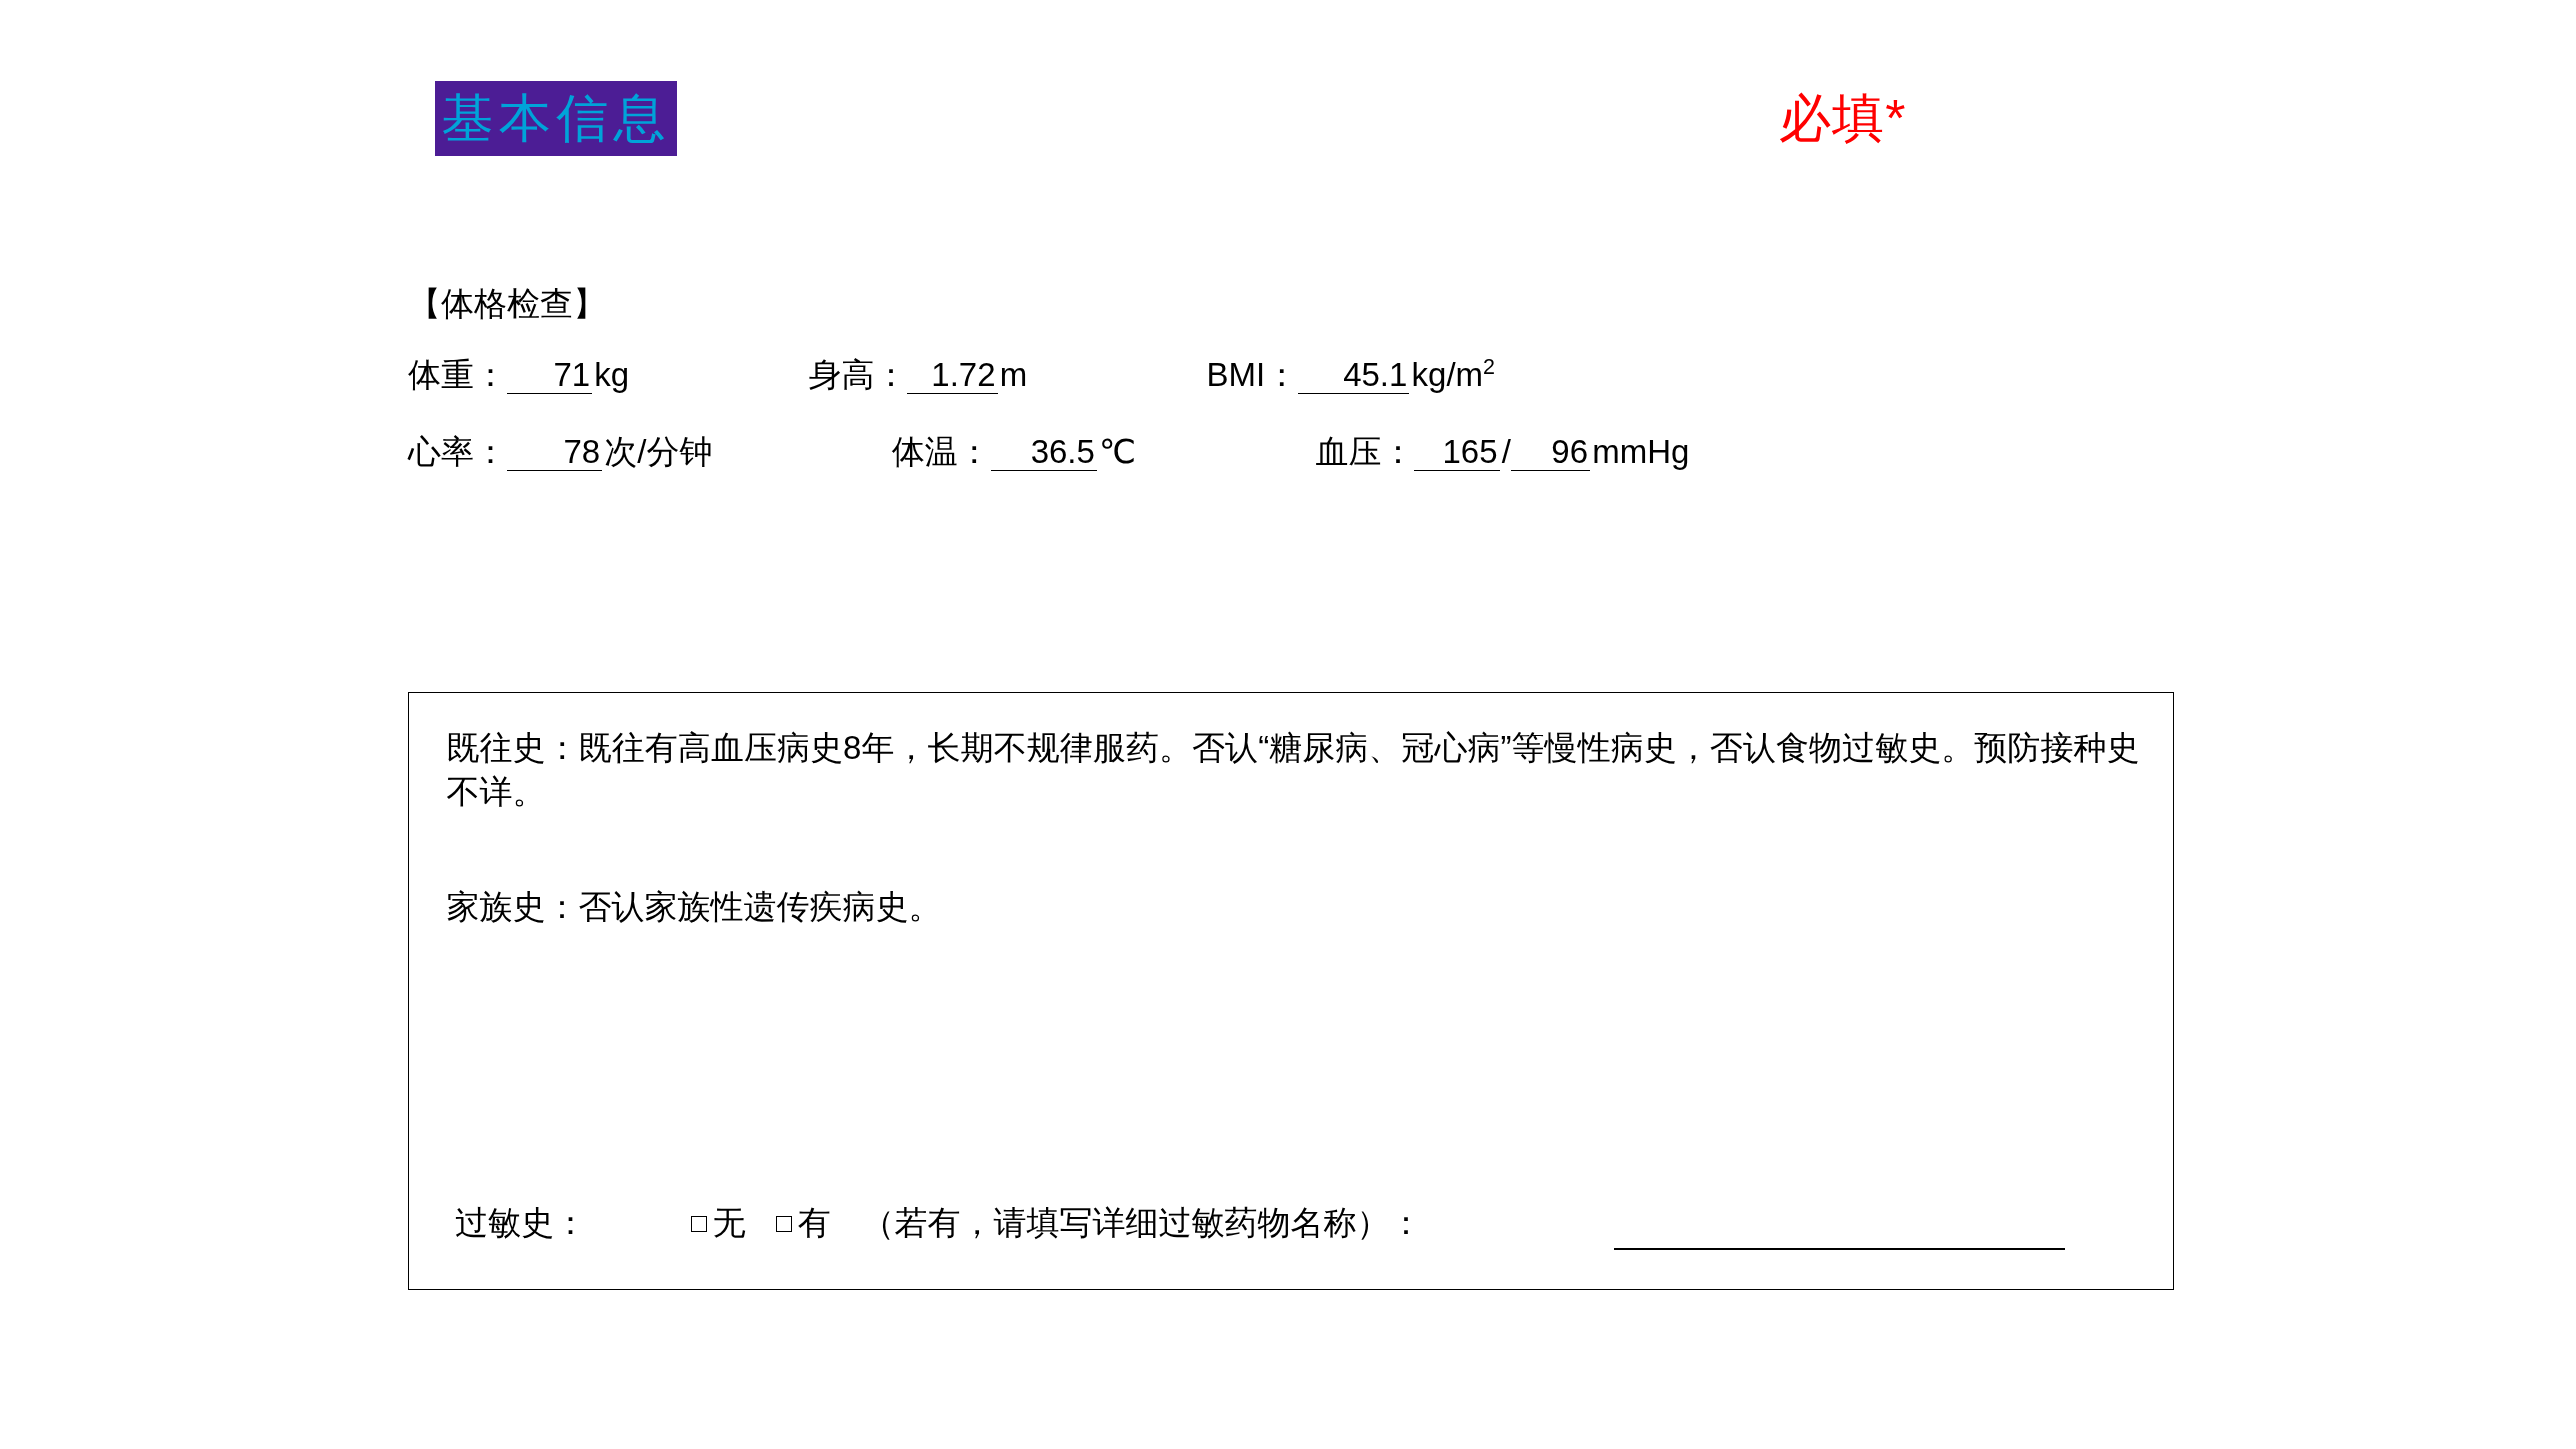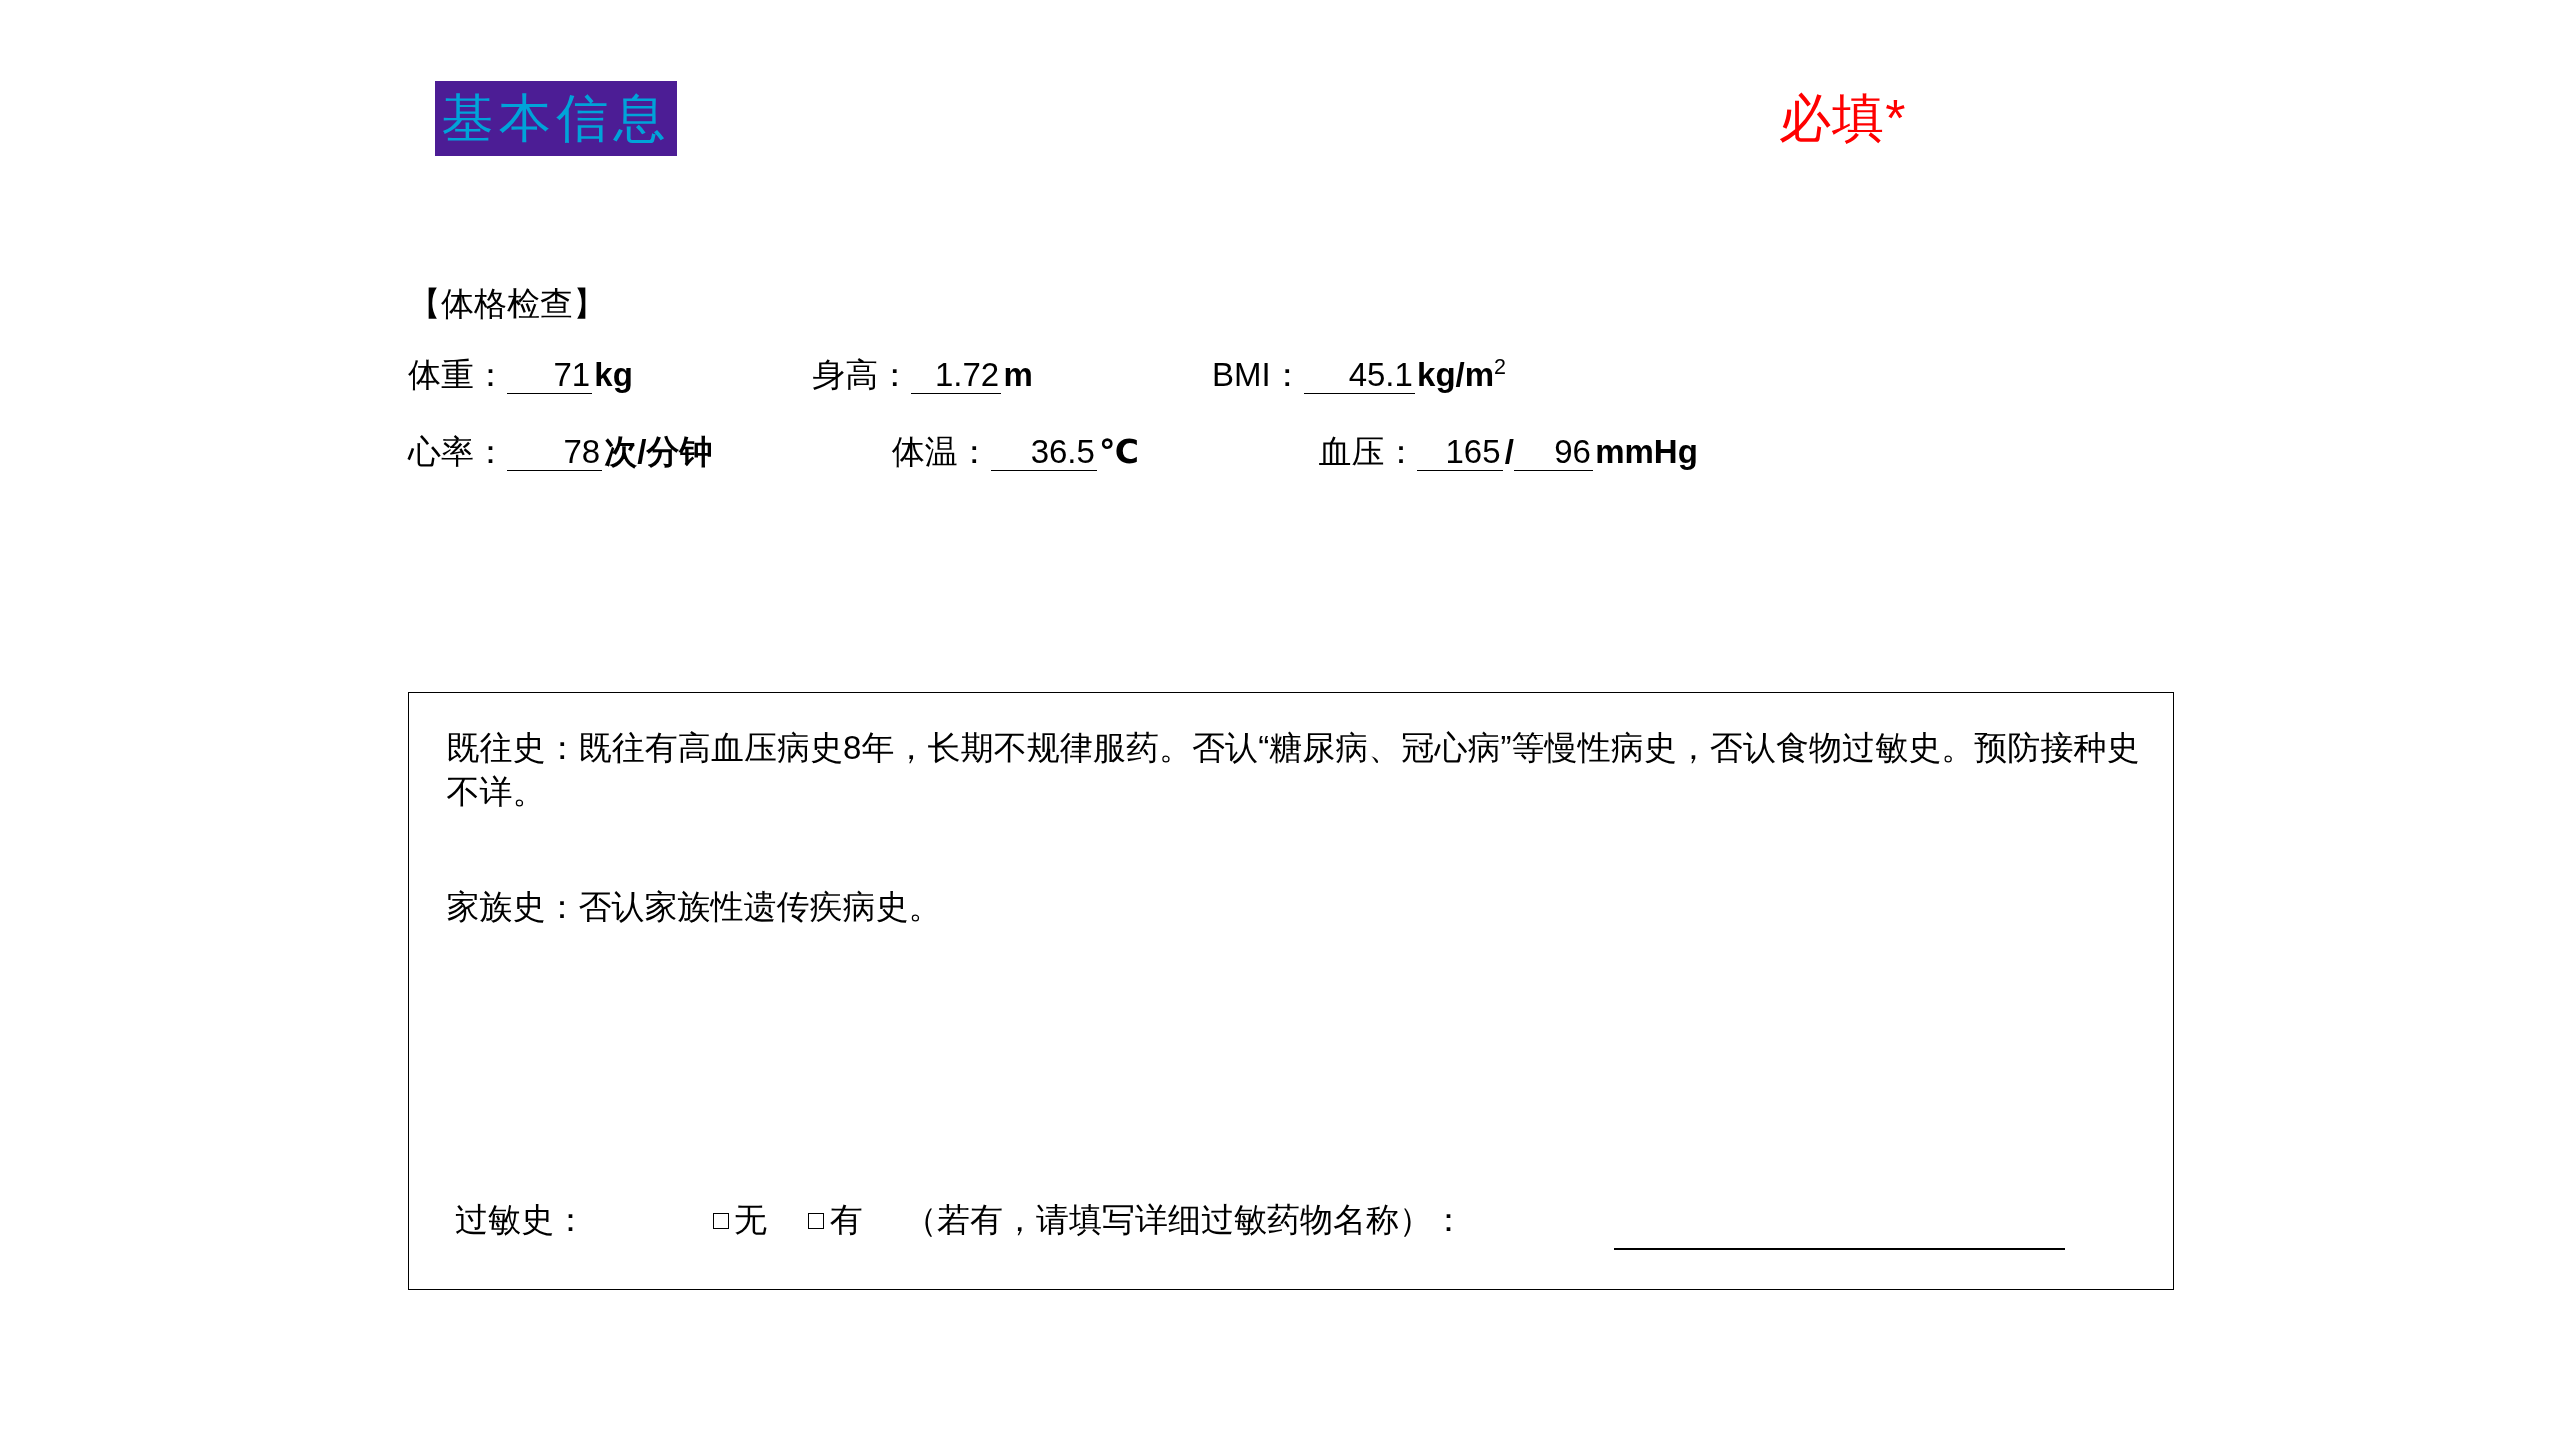--- a/index.html
+++ b/index.html
@@ -71,21 +71,21 @@
     display: inline-block;
     white-space: nowrap;
   }
   .lbl { display: inline-block; }
   .val {
     display: inline-block;
     border-bottom: 1.6px solid #000;
     text-align: right;
     padding: 0 2.1px 2.1px 2.1px;
   }
-  .unit { display: inline-block; padding-left: 2.1px; font-weight: bold; }
+  .unit { display: inline-block; padding-left: 2.1px; }
   .gap-a { display: inline-block; width: 161px; }
   .gap-b { display: inline-block; width: 161px; }
   .sup { font-size: 21.5px; vertical-align: super; }
 
   
   .w-weight  { width: 81px; }
   .w-height  { width: 86px; }
   .w-bmi     { width: 107px; }
   .w-hr      { width: 91px; }
   .w-temp    { width: 102px; }
@@ -114,21 +114,20 @@
   .history-text p { margin: 16px; }
   .history-text .p-gap { height: 40px; }
 
   .allergy-row {
     position: absolute;
     left: 46px;
     top: 513px;
     font-size: 33px;
     line-height: 1;
     white-space: nowrap;
-    font-family: Liberation Mono, monospace;
   }
   .allergy-row .spacer1 { display: inline-block; width: 86px; }
   .allergy-row .cb {
     display: inline-block;
     width: 14px;
     height: 14px;
     border: 1.6px solid #000;
     margin-right: 5.4px;
     vertical-align: 2.1px;
   }

